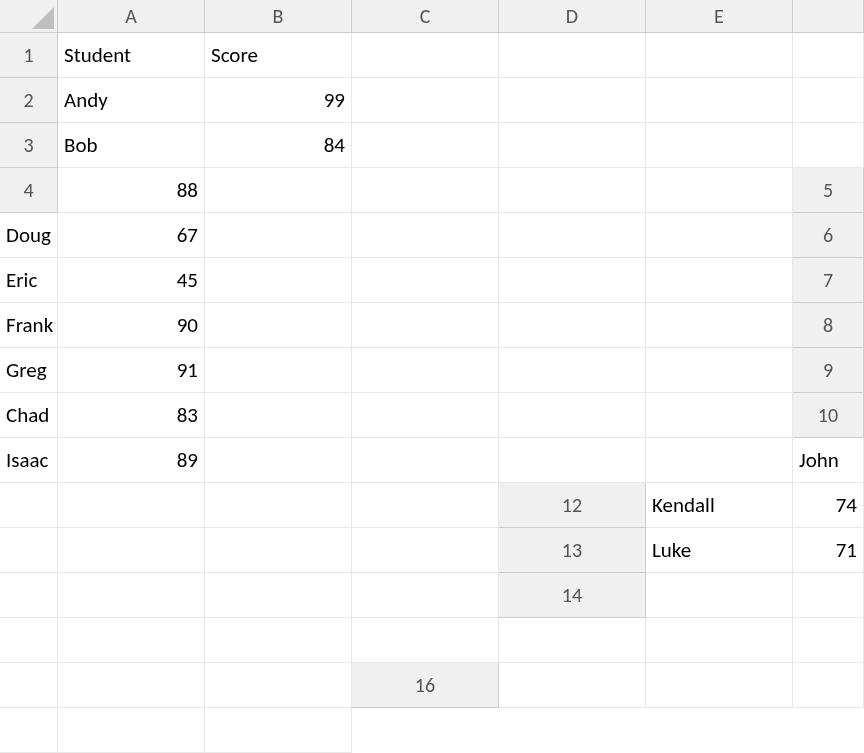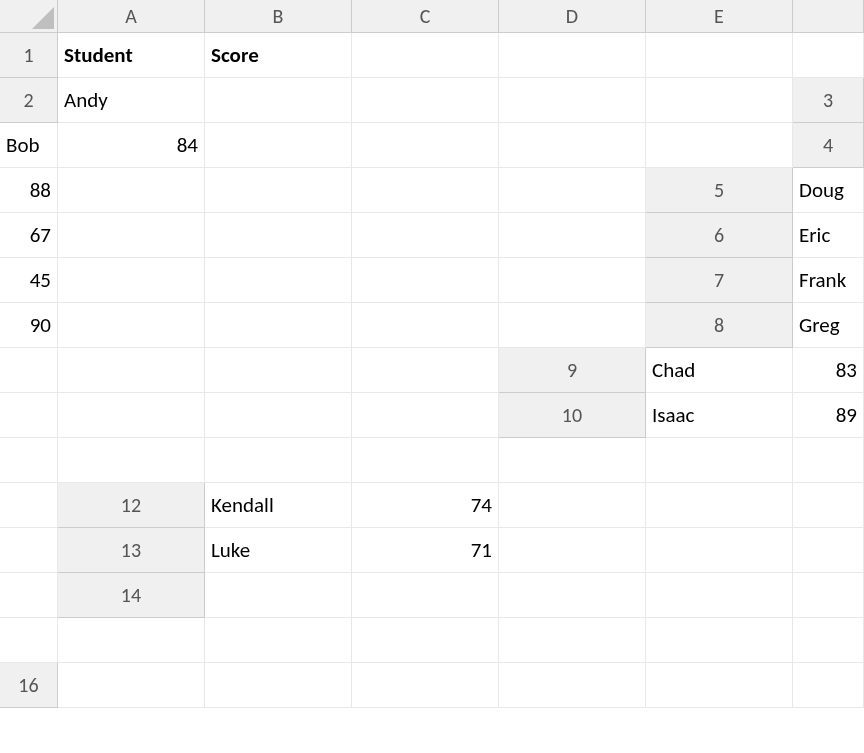--- a/index.html
+++ b/index.html
@@ -65,21 +65,21 @@
       height: 45px;
       border-right: 1px solid #e8e8e8;
       border-bottom: 1px solid #e8e8e8;
       display: flex;
       align-items: center;
       padding: 0 6px;
       overflow: hidden;
       white-space: nowrap;
     }
     .cell.bold {
-      font-weight: bold;
+      font-weight: normal;
     }
     .cell.right {
       justify-content: flex-end;
     }
   </style>
 </head>
 <body>
 
 <div class="spreadsheet">
 
@@ -94,20 +94,21 @@
   <div class="row-header">1</div>
   <div class="cell bold">Student</div>
   <div class="cell bold">Score</div>
   <div class="cell"></div>
   <div class="cell"></div>
   <div class="cell"></div>
   <div class="cell"></div>
 
   <div class="row-header">2</div>
   <div class="cell">Andy</div>
+  <div class="cell right">99</div>
   <div class="cell"></div>
   <div class="cell"></div>
   <div class="cell"></div>
   <div class="cell"></div>
 
   <div class="row-header">3</div>
   <div class="cell">Bob</div>
   <div class="cell right">84</div>
   <div class="cell"></div>
   <div class="cell"></div>
@@ -140,20 +141,21 @@
   <div class="row-header">7</div>
   <div class="cell">Frank</div>
   <div class="cell right">90</div>
   <div class="cell"></div>
   <div class="cell"></div>
   <div class="cell"></div>
   <div class="cell"></div>
 
   <div class="row-header">8</div>
   <div class="cell">Greg</div>
+  <div class="cell right">91</div>
   <div class="cell"></div>
   <div class="cell"></div>
   <div class="cell"></div>
   <div class="cell"></div>
 
   <div class="row-header">9</div>
   <div class="cell">Chad</div>
   <div class="cell right">83</div>
   <div class="cell"></div>
   <div class="cell"></div>
@@ -161,20 +163,21 @@
   <div class="cell"></div>
 
   <div class="row-header">10</div>
   <div class="cell">Isaac</div>
   <div class="cell right">89</div>
   <div class="cell"></div>
   <div class="cell"></div>
   <div class="cell"></div>
   <div class="cell"></div>
 
+  <div class="cell">John</div>
   <div class="cell"></div>
   <div class="cell"></div>
   <div class="cell"></div>
   <div class="cell"></div>
 
   <div class="row-header">12</div>
   <div class="cell">Kendall</div>
   <div class="cell right">74</div>
   <div class="cell"></div>
   <div class="cell"></div>

